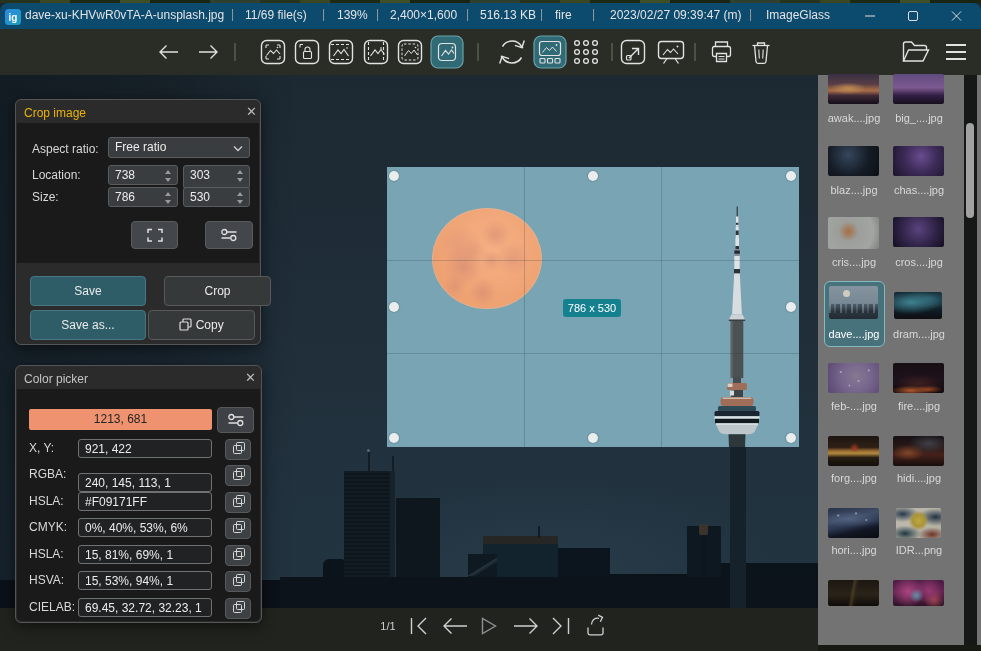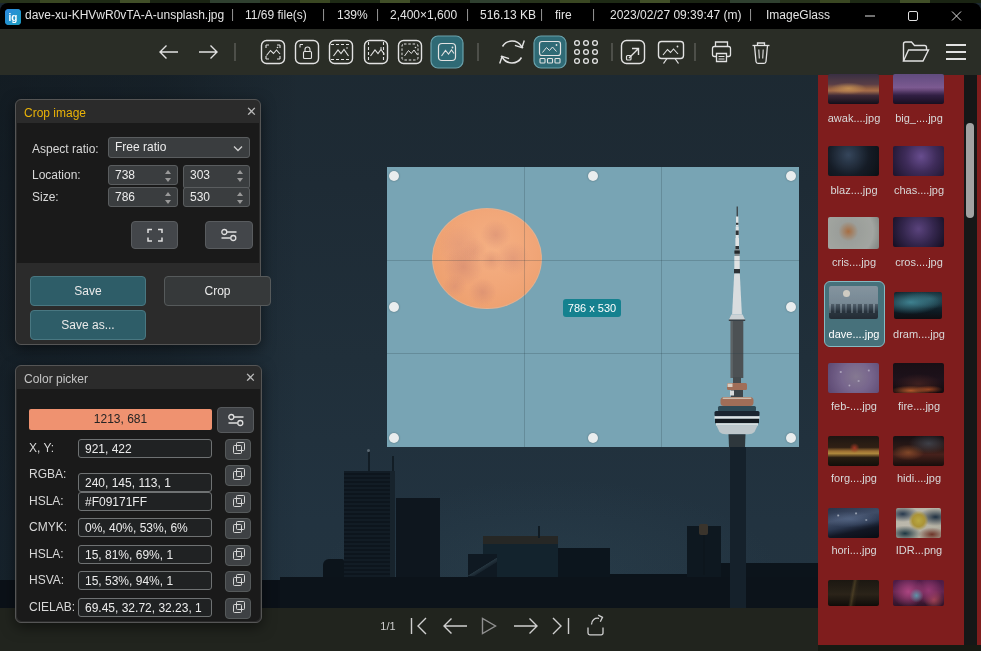--- a/index.html
+++ b/index.html
@@ -11,25 +11,25 @@
      background:linear-gradient(#1c2830 0%,#1e2b35 28%,#202f3a 55%,#223340 80%,#233440 100%);}
   .bld{position:absolute;background:#0c141b;}
   
   #sel{left:387px;top:167px;width:412px;height:280px;background:#78a4b4;overflow:hidden;}
   .grid{position:absolute;background:rgba(35,55,62,0.22);z-index:5;}
   .handle{position:absolute;width:10px;height:10px;border-radius:50%;
       background:#e9edee;box-shadow:0 0 2px rgba(0,0,0,0.35);}
   #sizelabel{left:563px;top:299px;width:58px;height:18px;background:#15818f;border-radius:3px;
       color:#fff;font-size:11px;text-align:center;line-height:18px;}
   
-  #titlebar{left:0;top:3px;width:981px;height:26px;background:#000000;
+  #titlebar{left:0;top:3px;width:981px;height:26px;background:#0c4a6e;
       border-radius:8px 8px 0 0;color:#e4e4e4;font-size:12px;}
   #toolbar{left:0;top:29px;width:981px;height:46px;background:#2a2d26;}
   #bottombar{left:0;top:608px;width:818px;height:43px;background:#21241e;}
-  #sidebar{left:818px;top:75px;width:163px;height:576px;background:#7f1d1d;}
+  #sidebar{left:818px;top:75px;width:163px;height:576px;background:#737373;}
   .thumb{position:absolute;width:51px;height:30px;border-radius:2px;filter:saturate(0.82) brightness(0.88);}
   .tlabel{position:absolute;width:60px;text-align:center;font-size:11px;color:#d8d8d8;}
   
   .panel{position:absolute;background:#2b2b2b;border:1px solid #555;border-radius:6px;
       color:#dedede;font-size:12px;box-shadow:0 4px 14px rgba(0,0,0,0.5);}
   .pbody{position:absolute;background:#1a1a1a;left:1px;right:1px;}
   .inp{position:absolute;background:#3a3d3f;border:1px solid #5a5d5f;border-radius:3px;
       color:#ececec;font-size:12px;line-height:18px;padding-left:6px;box-sizing:border-box;}
   .inp2{position:absolute;background:#202223;border:1px solid #6f7273;border-radius:3px;
       color:#ececec;font-size:12px;line-height:18px;padding-left:6px;box-sizing:border-box;}
@@ -430,20 +430,25 @@
     <div class="btn-gray" style="left:189px;top:121px;width:46px;height:26px;background:#43464a;border-color:#595c5f;">
       <svg width="18" height="14" viewBox="0 0 18 14" style="margin-top:6px;">
         <path d="M7 4 H16.5 M1.5 10 H10.5" stroke="#dedede" fill="none" stroke-width="1.3"></path>
         <circle cx="4.3" cy="4" r="2.5" stroke="#dedede" fill="none" stroke-width="1.3"></circle>
         <circle cx="13.3" cy="10" r="2.5" stroke="#dedede" fill="none" stroke-width="1.3"></circle>
       </svg>
     </div>
     <div class="btn-teal" style="left:14px;top:176px;width:114px;height:28px;line-height:28px;">Save</div>
     <div class="btn-gray" style="left:148px;top:176px;width:105px;height:28px;line-height:28px;">Crop</div>
     <div class="btn-teal" style="left:14px;top:210px;width:114px;height:28px;line-height:28px;">Save as...</div>
+    <div class="btn-gray" style="left:132px;top:210px;width:105px;height:28px;line-height:28px;">
+      <svg width="13" height="13" viewBox="0 0 13 13" style="vertical-align:-2px;">
+          <path d="M4 3.5 V2 a1 1 0 0 1 1-1 h6 a1 1 0 0 1 1 1 v6 a1 1 0 0 1-1 1 H9.5 M1 5 a1 1 0 0 1 1-1 h6 a1 1 0 0 1 1 1 v6 a1 1 0 0 1-1 1 H2 a1 1 0 0 1-1-1 Z" stroke="#dedede" fill="none" stroke-width="1.2"></path>
+        </svg>
+      Copy</div>
   </div>
   <div class="panel" id="pickpanel" style="left:15px;top:365px;width:245px;height:256px;">
     <div class="abs" style="left:8px;top:6px;color:#c4c4c4;">Color picker</div>
     <div class="x" style="left:229px;top:4px;">✕</div>
     <div class="pbody" style="top:23px;height:232px;border-radius:0 0 5px 5px;"></div>
     <div class="abs" style="left:13px;top:43px;width:183px;height:21px;background:#ef9270;border-radius:2px;
          color:#242424;text-align:center;line-height:21px;font-size:12px;">1213, 681</div>
     <div class="btn-gray" style="left:201px;top:41px;width:35px;height:24px;background:#3e4145;border-color:#575a5d;">
       <svg width="18" height="14" viewBox="0 0 18 14" style="margin-top:5px;">
         <path d="M7 4 H16.5 M1.5 10 H10.5" stroke="#dedede" fill="none" stroke-width="1.3"></path>

